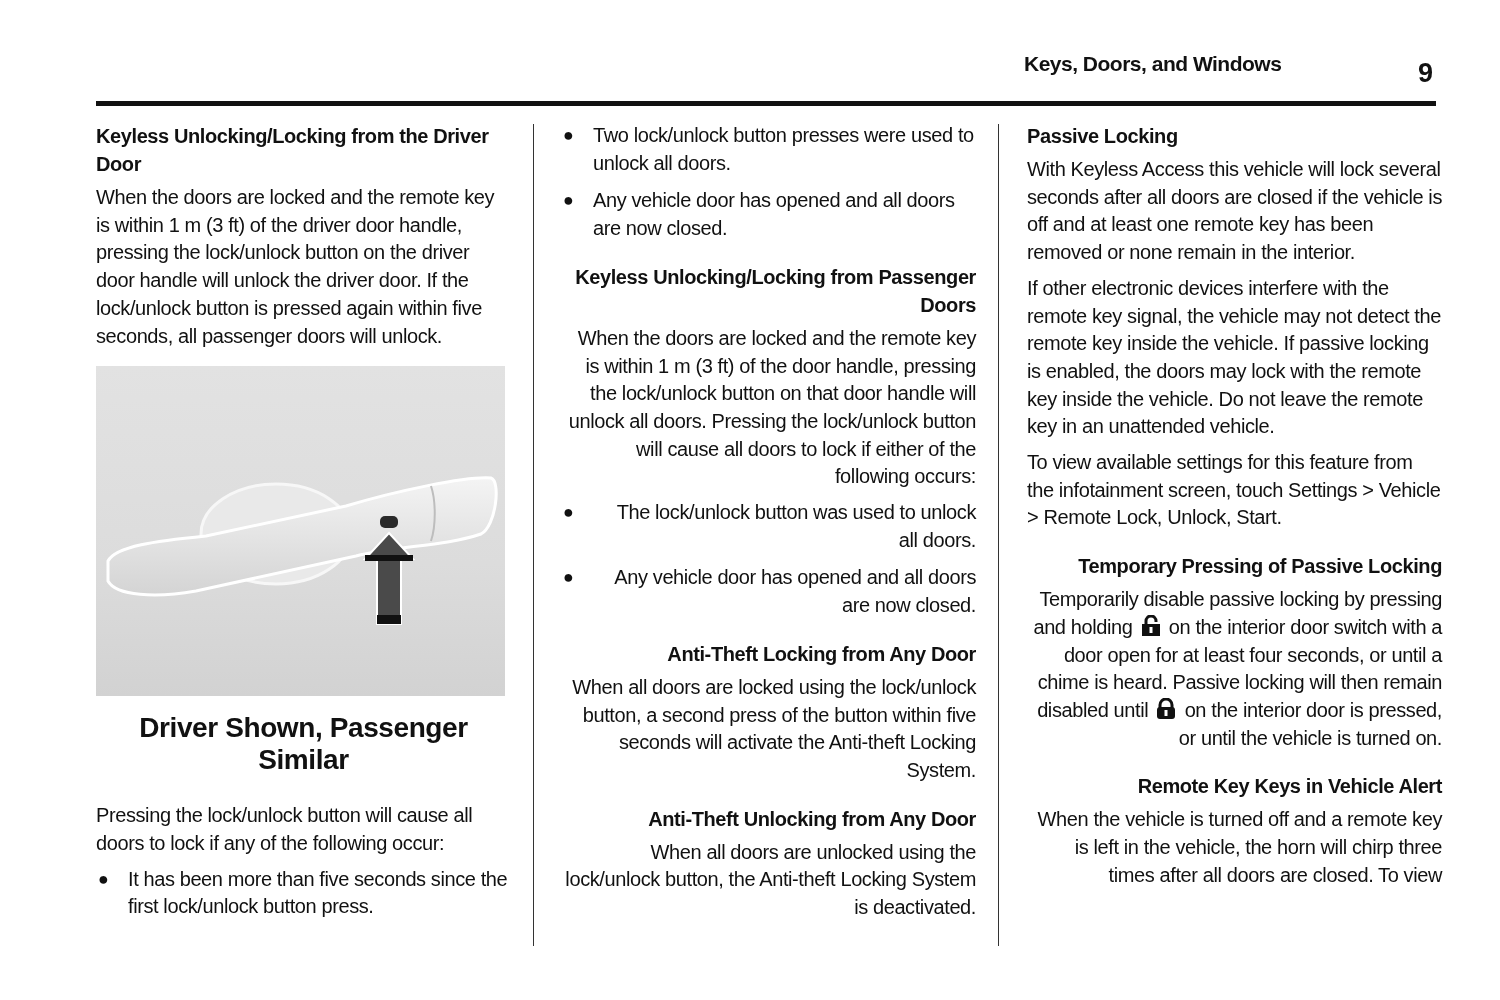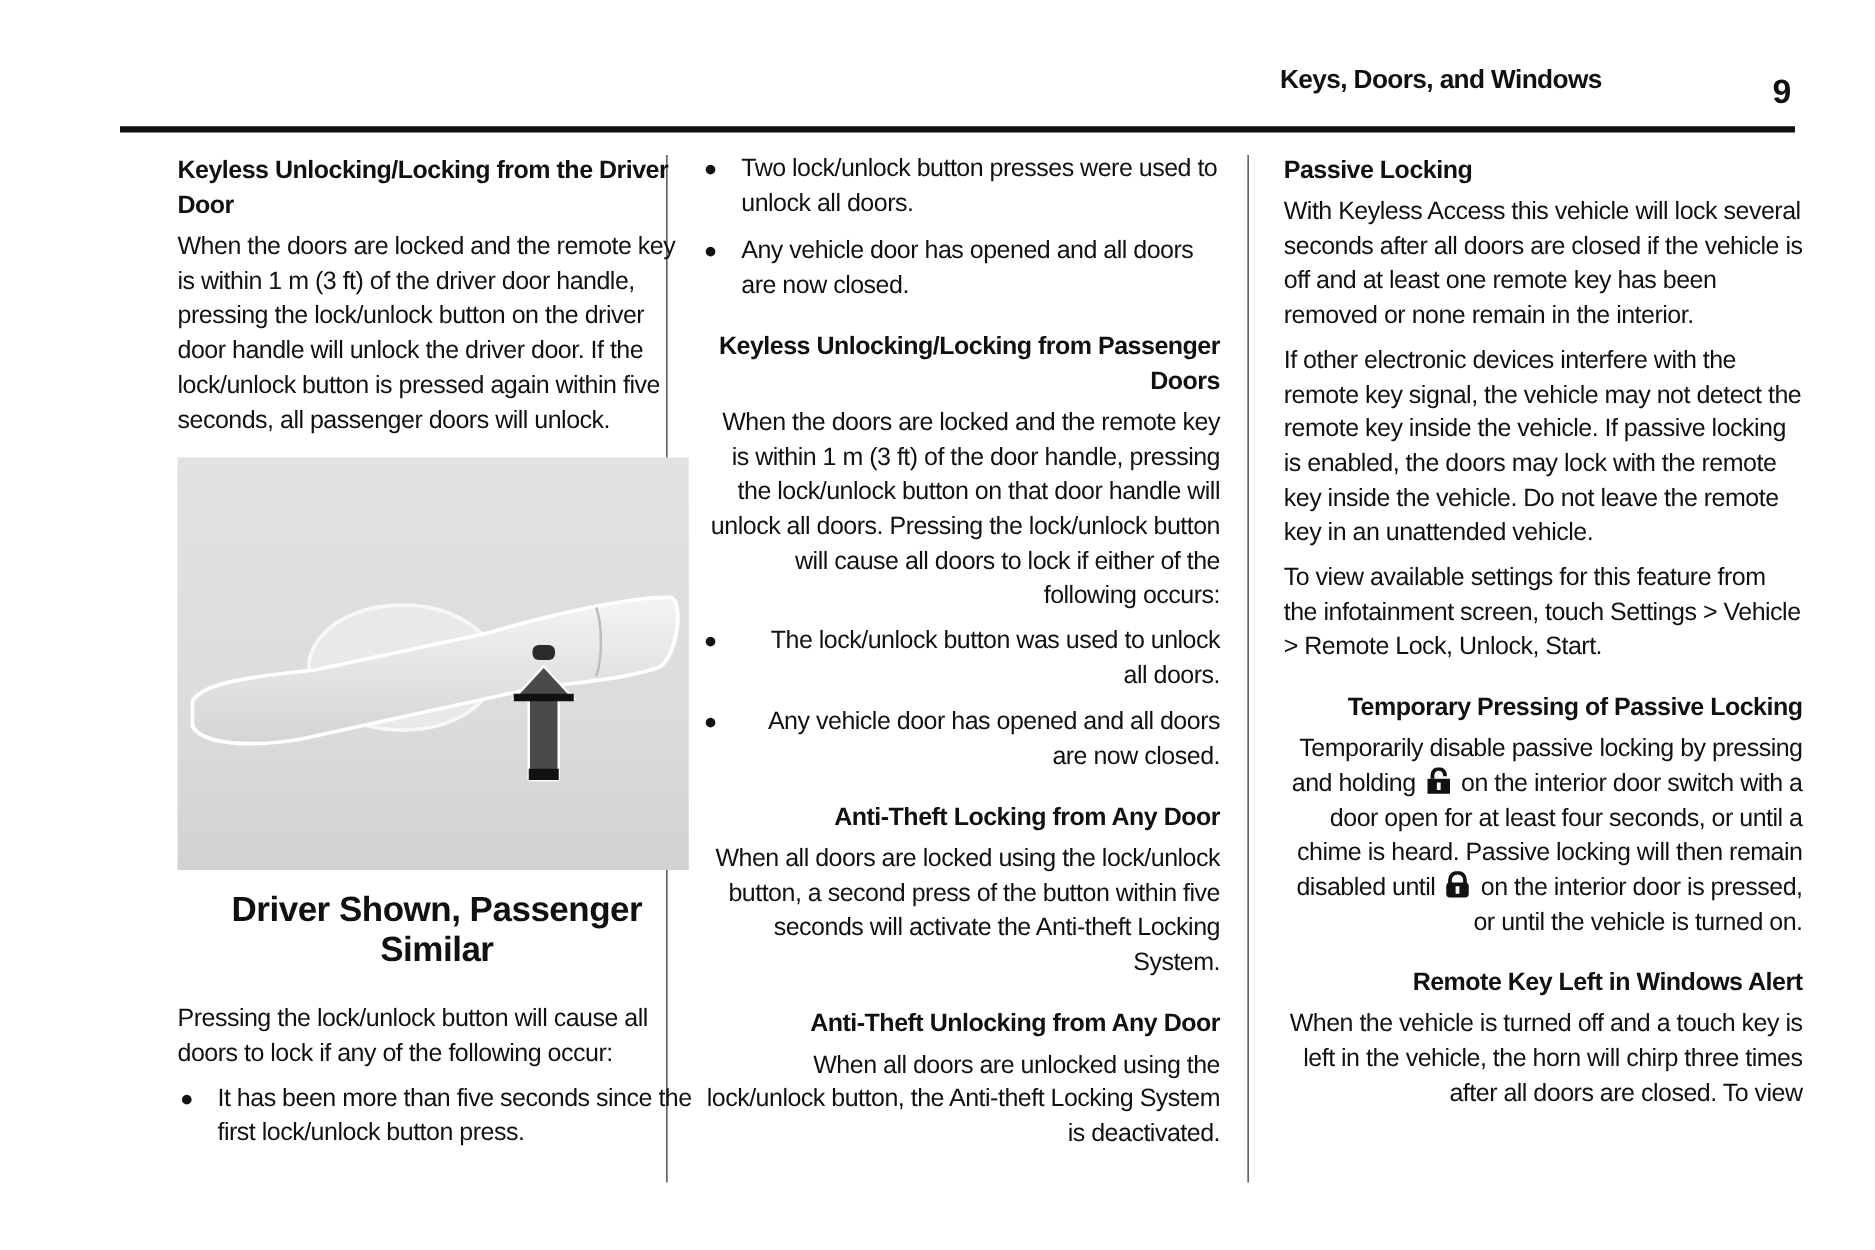--- a/index.html
+++ b/index.html
@@ -3,21 +3,21 @@
 <meta charset="utf-8">
 <style>
   html, body { margin: 0; padding: 0; background: #ffffff; }
   body { width: 1500px; height: 1000px; position: relative; overflow: hidden;
          font-family: "Liberation Sans", "DejaVu Sans", sans-serif; color: #111; }
   .header-title { position: absolute; top: 52px; left: 1024px; font-size: 21px; font-weight: bold;
                   letter-spacing: -0.5px; }
   .page-number { position: absolute; top: 58px; left: 1418px; font-size: 27px; font-weight: bold; }
   .header-rule { position: absolute; top: 101px; left: 96px; width: 1340px; height: 5px; background: #111; }
   .col { position: absolute; top: 122px; }
-  .col1 { left: 96px; width: 415px; margin-left: 46px; }
+  .col1 { left: 96px; width: 415px; }
   .col2 { left: 561px; width: 415px; }
   .col3 { left: 1027px; width: 415px; }
   .vrule { position: absolute; top: 124px; width: 1px; height: 822px; background: #333; }
   .vrule1 { left: 533px; }
   .vrule2 { left: 998px; }
   h3 { font-size: 20px; font-weight: bold; line-height: 28px; margin: 0 0 6px 0; letter-spacing: -0.4px; }
   p { font-size: 20px; line-height: 27.7px; margin: 0 0 8px 0; letter-spacing: -0.4px; }
   .sec { margin-top: 20px; text-align: right; }
   ul { list-style: none; margin: 0 0 10px 0; padding: 0; }
   li { position: relative; padding-left: 32px; font-size: 20px; line-height: 27.7px; margin-bottom: 10px;
@@ -104,16 +104,16 @@
       <span>on the interior door switch with a door open for at least four seconds, or until a chime is heard. Passive locking will then remain disabled until</span>
       <svg class="lock-icon" width="20" height="22" viewBox="0 0 20 22">
         <path d="M4 10 V7 a6 6 0 0 1 12 0 V10" stroke="#111" stroke-width="3" fill="none"></path>
         <rect x="1" y="9" width="18" height="12" rx="3" fill="#111"></rect>
         <rect x="8.5" y="12" width="3" height="6" fill="#fff"></rect>
       </svg>
       <span>on the interior door is pressed, or until the vehicle is turned on.</span>
     </p>
   </div>
   <div class="sec">
-    <h3>Remote Key Left in Windows Alert</h3>
-    <p>When the vehicle is turned off and a touch key is left in the vehicle, the horn will chirp three times after all doors are closed. To view</p>
+    <h3>Remote Key Keys in Vehicle Alert</h3>
+    <p>When the vehicle is turned off and a remote key is left in the vehicle, the horn will chirp three times after all doors are closed. To view</p>
   </div>
 </div>
 
 </body></html>

